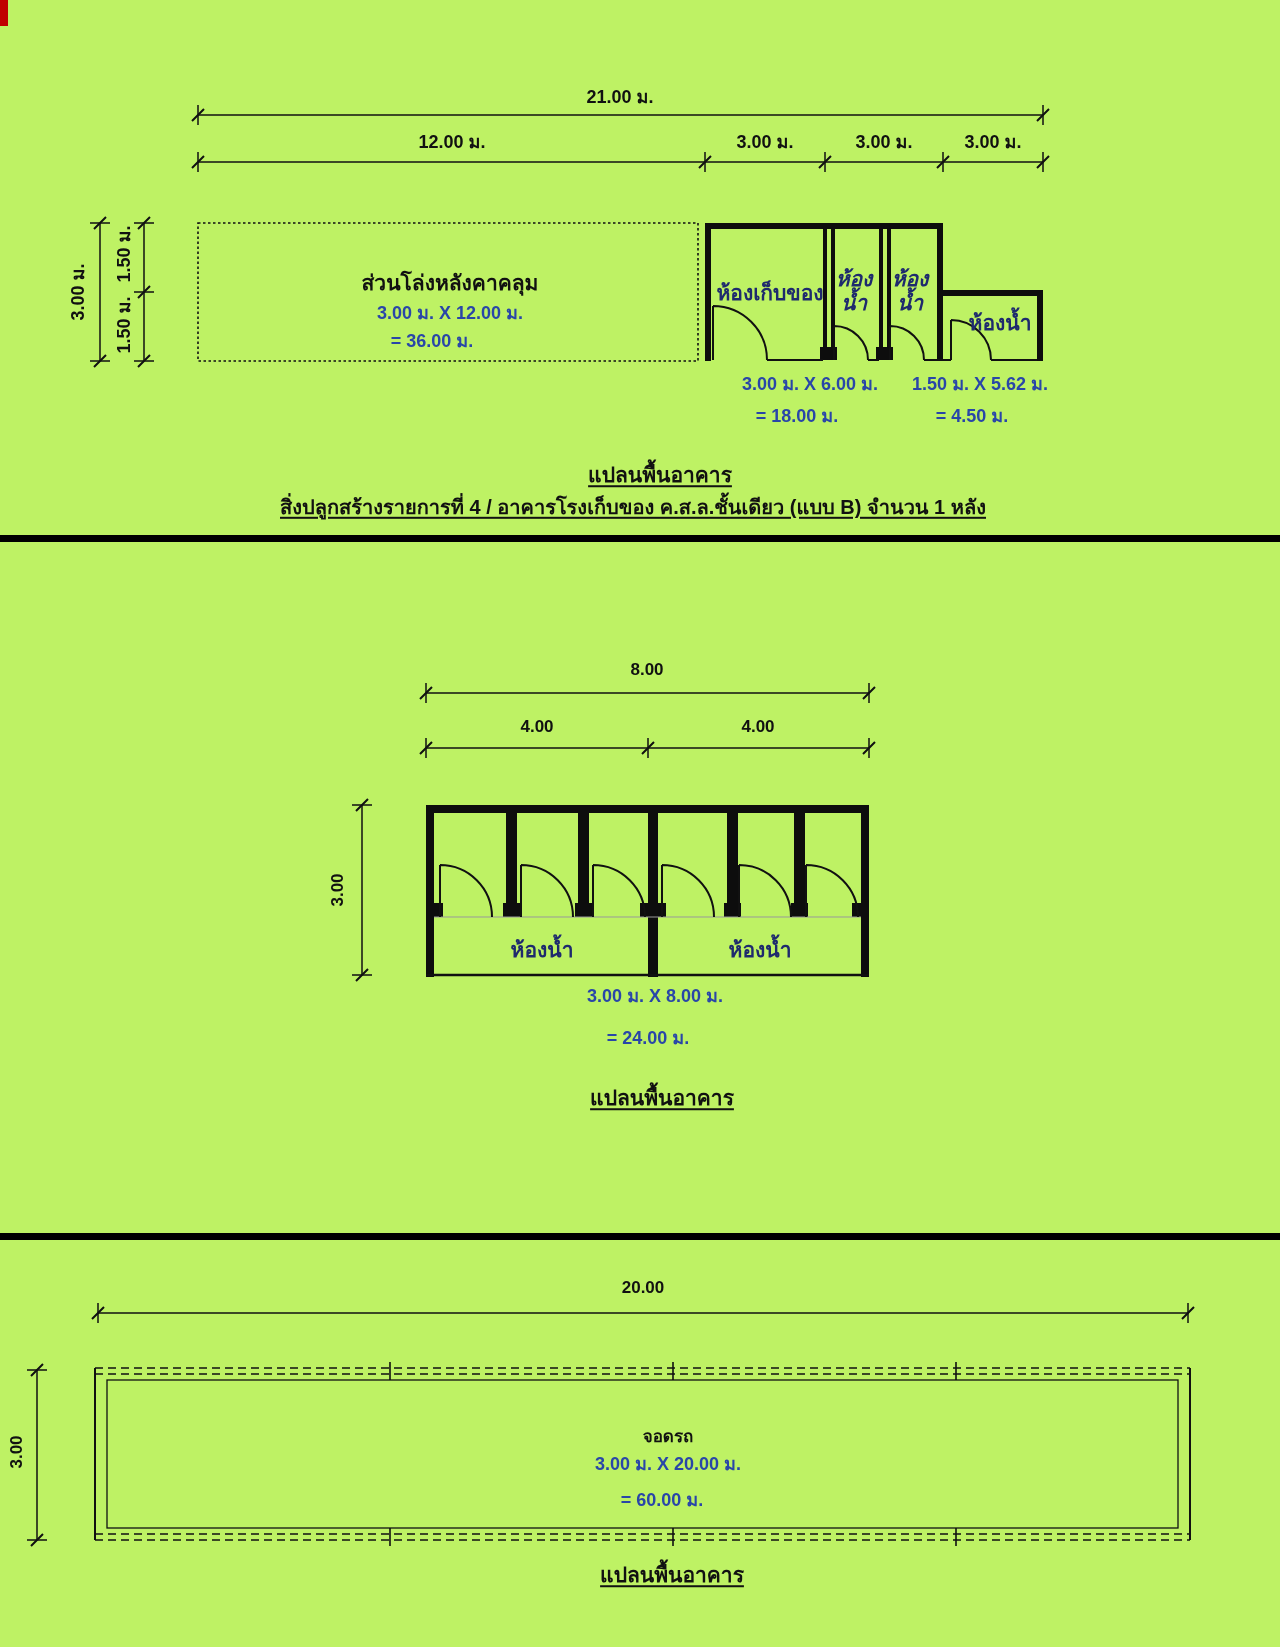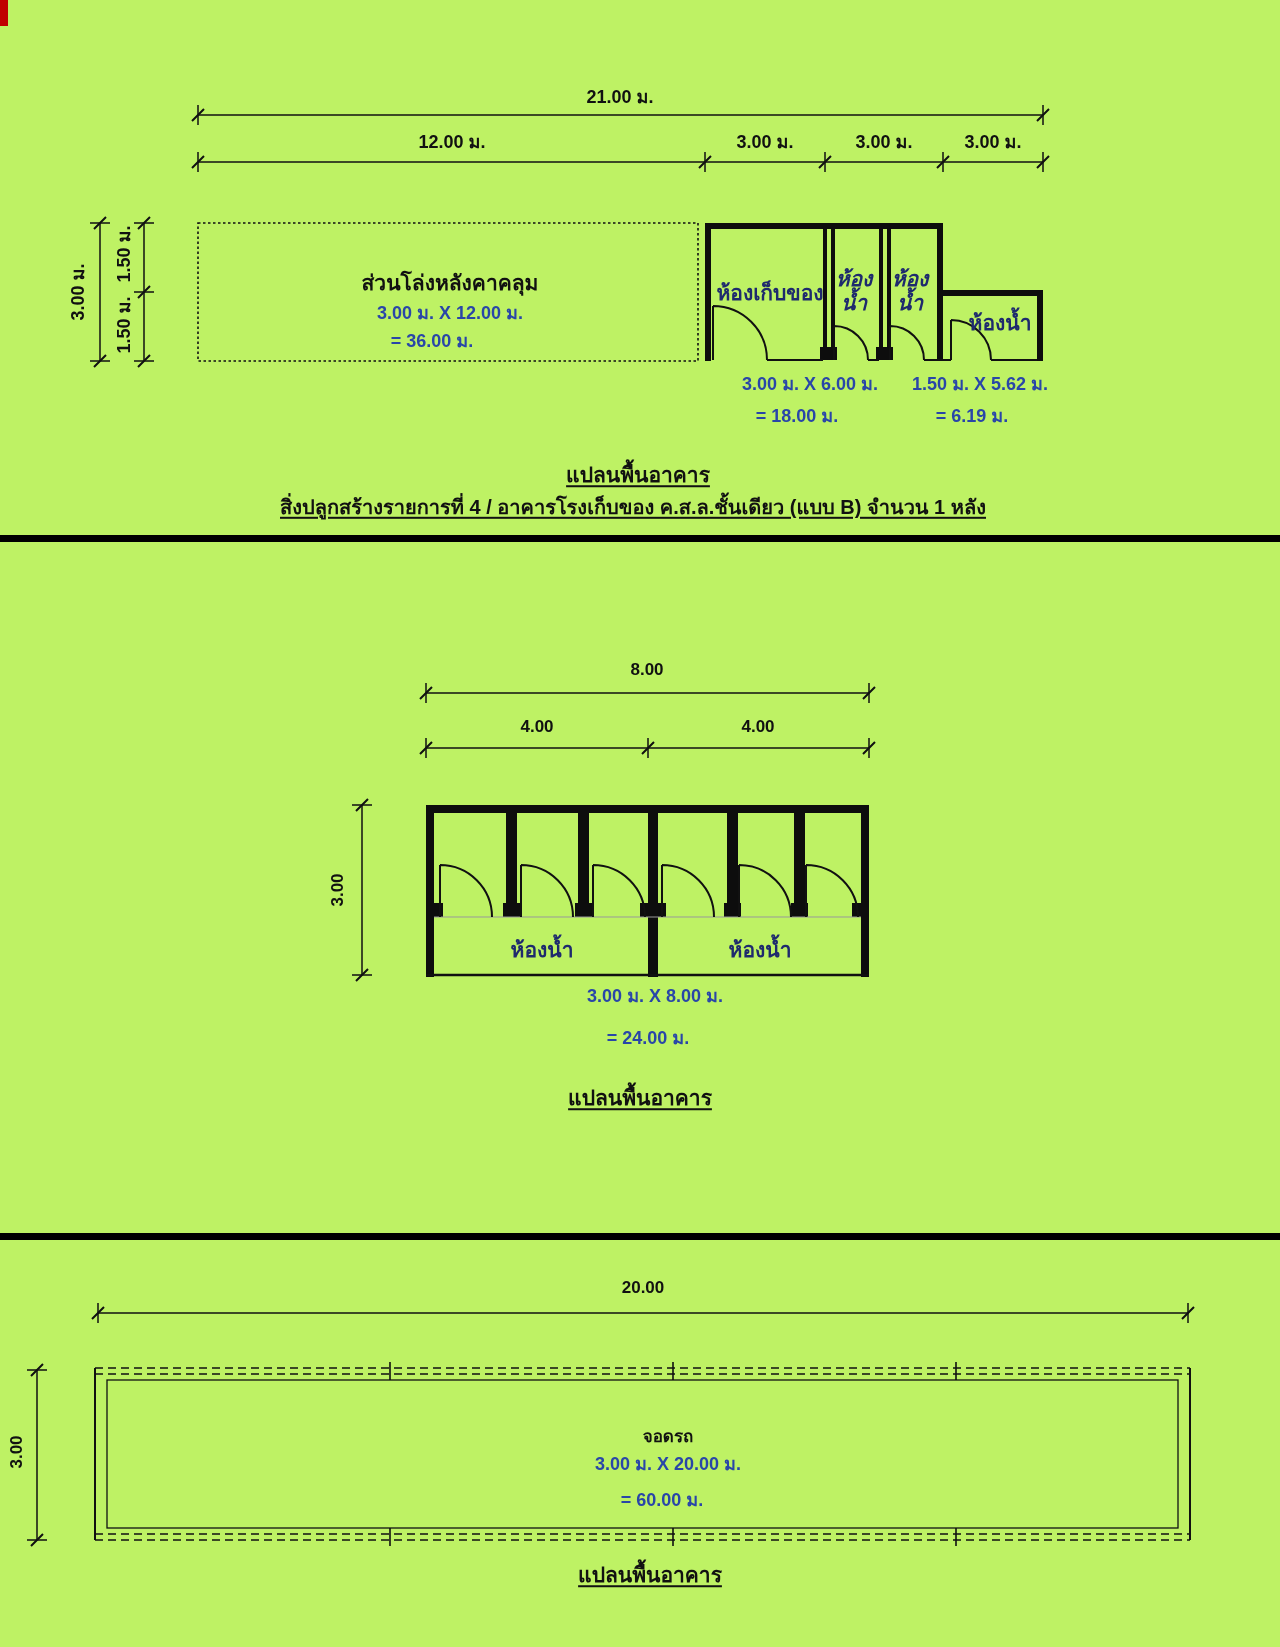--- a/index.html
+++ b/index.html
@@ -18,21 +18,21 @@
     font-weight:bold;
     color:var(--ink,#111);
     line-height:1.12;
     text-align:center;
   }
   .rot{transform:translate(-50%,-50%) rotate(-90deg);}
   .blue{color:var(--dim_blue,#2946a8);}
   .navy{color:var(--room_navy,#1e2a6d);}
   .pre{white-space:pre-line;font-style:italic;}
   .u{text-decoration:underline;text-underline-offset:3px;} .s17{font-size:17px;} .s18{font-size:18px;}
-  .s19{font-size:21px;} .s20{font-size:20px;} .s21{font-size:21px;}
+  .s19{font-size:21px;} .s20{font-size:20px;} .s21{font-size:21px;margin-left:22px;}
   .corner-mark{position:absolute;left:0;top:0;width:8px;height:26px;background:var(--corner_red,#c00000);}
 </style>
 </head>
 <body>
 
 <div class="page">
 
   <div class="corner-mark"></div>
 
   <svg class="lines" width="1280" height="1647" viewBox="0 0 1280 1647" stroke="#111" stroke-width="1.5" fill="none">
@@ -161,21 +161,21 @@
   <div class="t s19 navy" style="left:770px;top:293px">ห้องเก็บของ</div>
   <div class="t s19 navy pre" style="left:854px;top:291px">ห้อง
 น้ำ</div>
   <div class="t s19 navy pre" style="left:910px;top:291px">ห้อง
 น้ำ</div>
   <div class="t s19 navy" style="left:1000px;top:323px">ห้องน้ำ</div>
 
   <div class="t s18 blue" style="left:810px;top:384px">3.00 ม. X 6.00 ม.</div>
   <div class="t s18 blue" style="left:797px;top:416px">= 18.00 ม.</div>
   <div class="t s18 blue" style="left:980px;top:384px">1.50 ม. X 5.62 ม.</div>
-  <div class="t s18 blue" style="left:972px;top:416px">= 6.19 ม.</div>
+  <div class="t s18 blue" style="left:972px;top:416px">= 4.50 ม.</div>
 
   <div class="t s21 u" style="left:638px;top:475px">แปลนพื้นอาคาร</div>
   <div class="t s20 u" style="left:633px;top:507px">สิ่งปลูกสร้างรายการที่ 4 / อาคารโรงเก็บของ ค.ส.ล.ชั้นเดียว (แบบ B) จำนวน 1 หลัง</div>
 
   <div class="t s17" style="left:647px;top:670px">8.00</div>
   <div class="t s17" style="left:537px;top:727px">4.00</div>
   <div class="t s17" style="left:758px;top:727px">4.00</div>
   <div class="t rot s17" style="left:338px;top:890px">3.00</div>
 
   <div class="t s19 navy" style="left:542px;top:950px">ห้องน้ำ</div>

